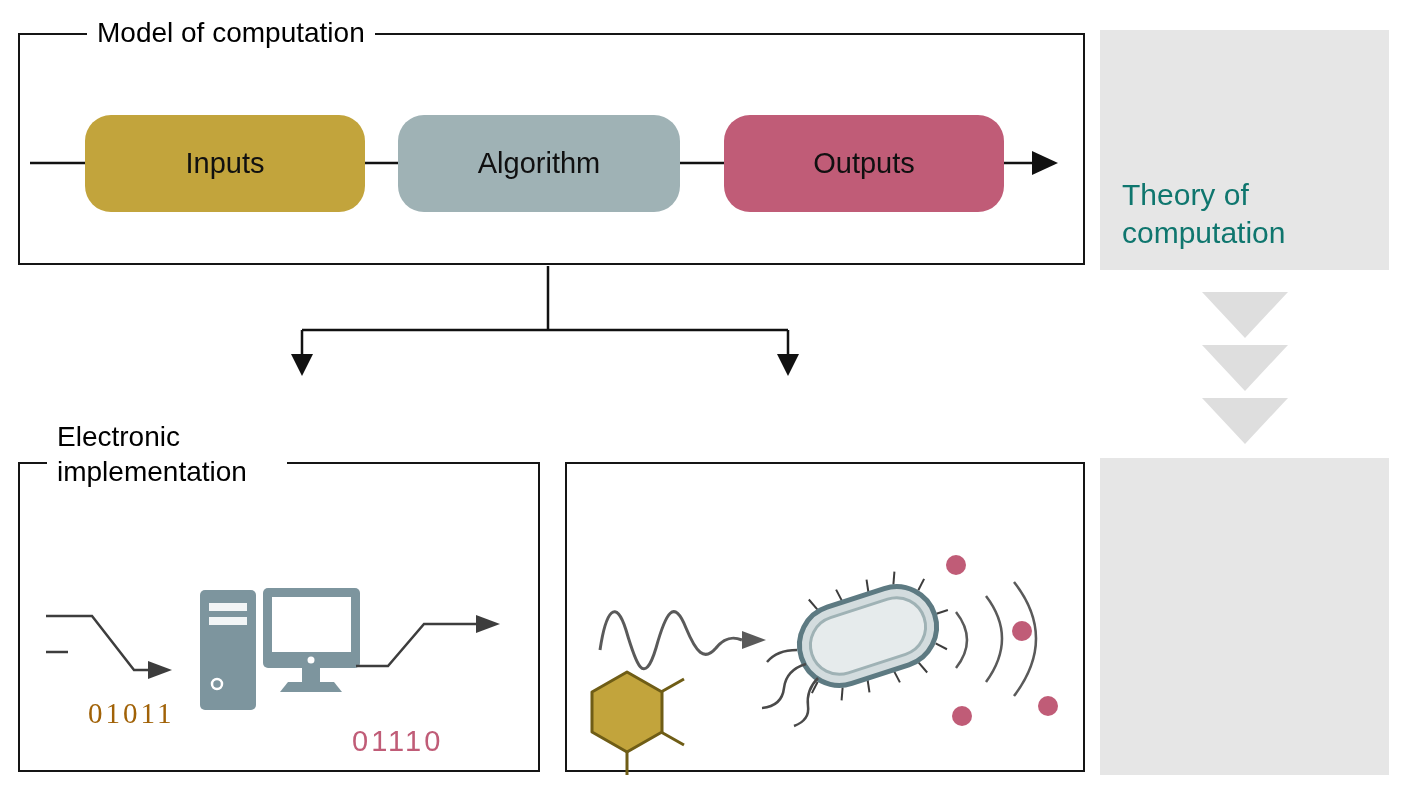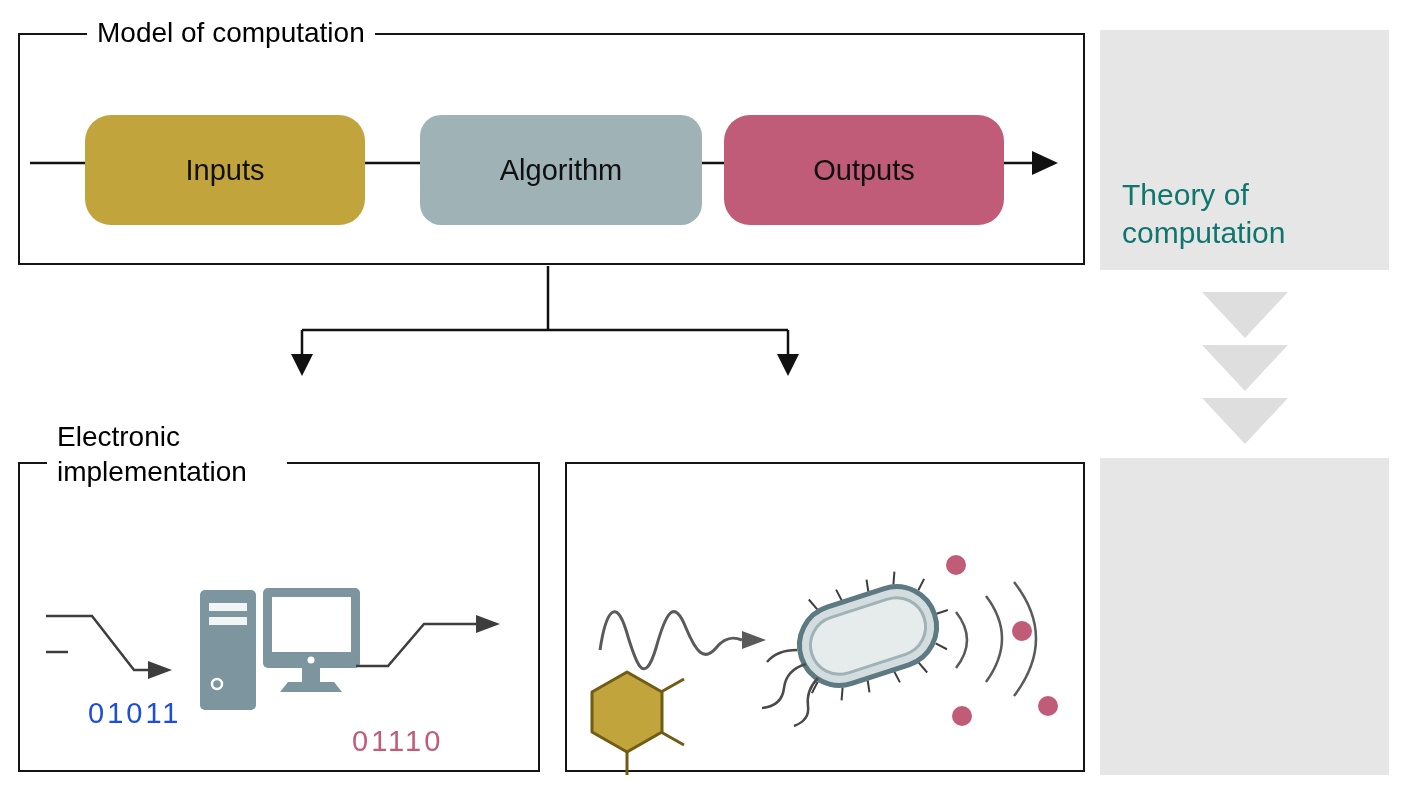--- a/index.html
+++ b/index.html
@@ -26,30 +26,30 @@
   svg.overlay {
     position: absolute;
     left: 0; top: 0;
     width: 1409px; height: 787px;
     pointer-events: none;
   }
 
   .node {
     position: absolute;
     top: 115px;
-    height: 110px;
+    height: 97px;
     border-radius: 26px;
     display: flex;
     align-items: center;
     justify-content: center;
     font-size: 29px;
     color: #101010;
   }
   .node.inputs    { left: 85px;  width: 280px; }
-  .node.algorithm { left: 420px; width: 282px; border-radius: 21px; }
+  .node.algorithm { left: 398px; width: 282px; }
   .node.outputs   { left: 724px; width: 280px; }
 
   .border-label {
     position: absolute;
     background: #ffffff;
     font-size: 28px;
     line-height: 1.24;
     color: #000;
     padding: 0 10px;
   }
@@ -177,18 +177,18 @@
     </g>
   </svg>
 
   <div class="node inputs" style="background: rgb(194, 164, 60);">Inputs</div>
   <div class="node algorithm" style="background: rgb(159, 178, 181);">Algorithm</div>
   <div class="node outputs" style="background: rgb(192, 92, 119);">Outputs</div>
 
   <div class="border-label electronic-title">Electronic implementation</div>
   <div class="border-label model-title">Model of computation</div>
 
-  <div class="bits in" style="color: #1d4ed8;">01011</div>
+  <div class="bits in" style="color: #a16207; font-family: Liberation Serif, serif;">01011</div>
   <div class="bits out" style="color: rgb(192, 92, 119);">01110</div>
 
   <div class="side-label theory">Theory of computation</div>
 
 </div>
 
 </body></html>

